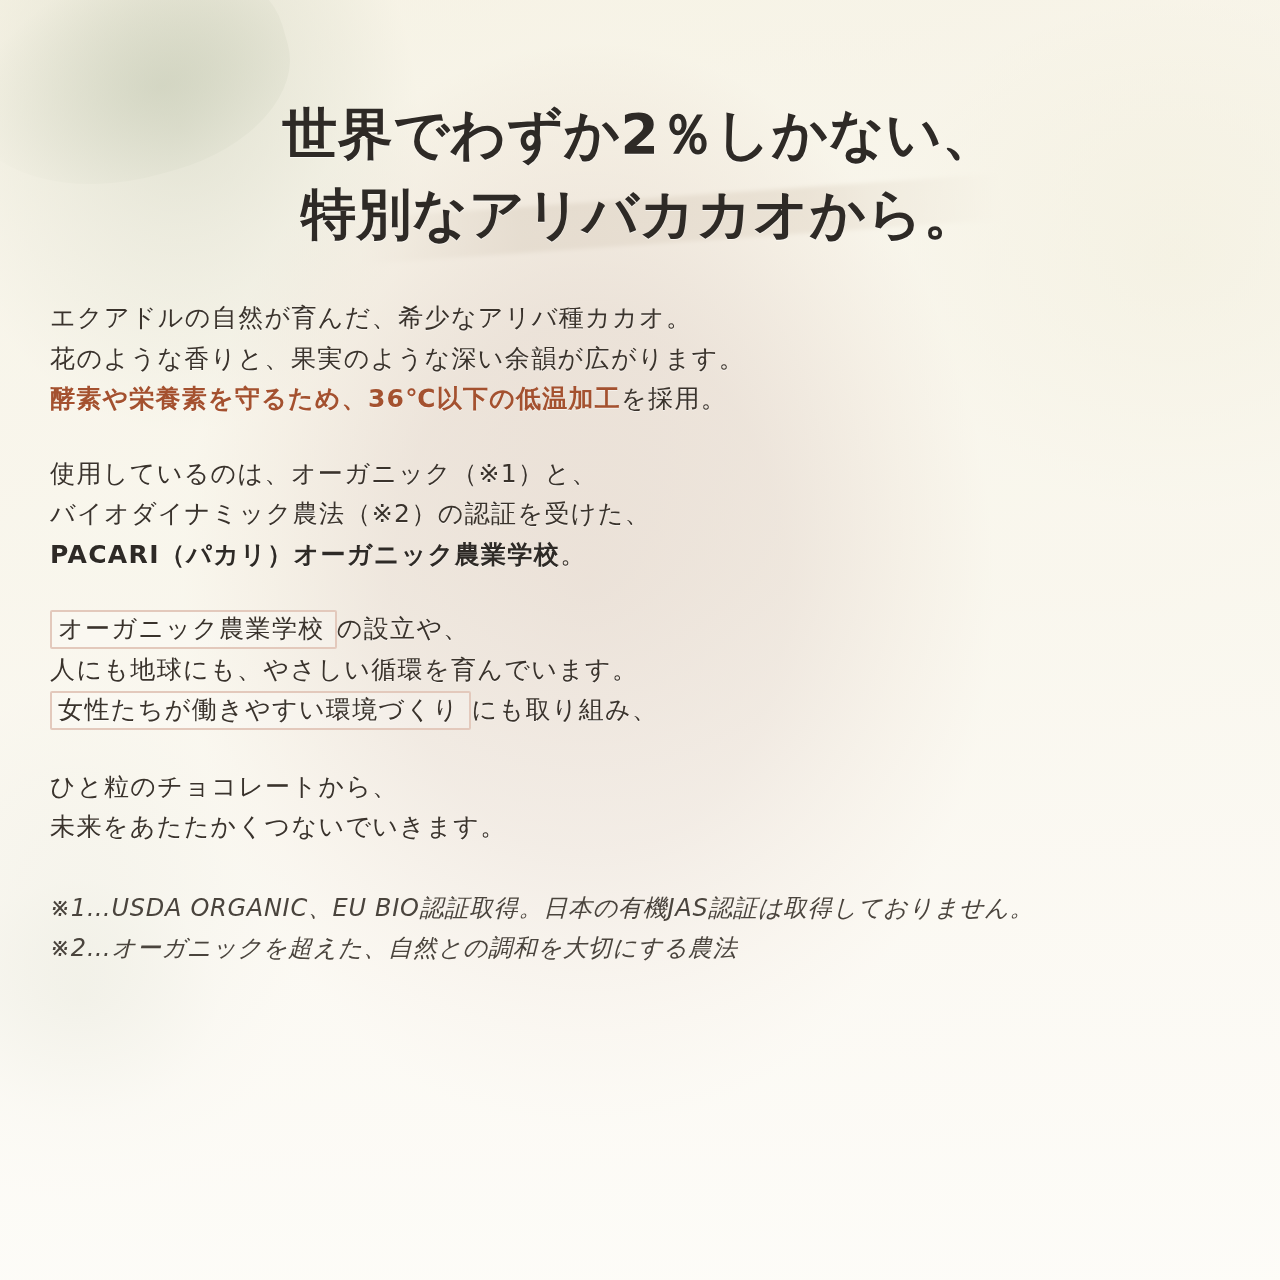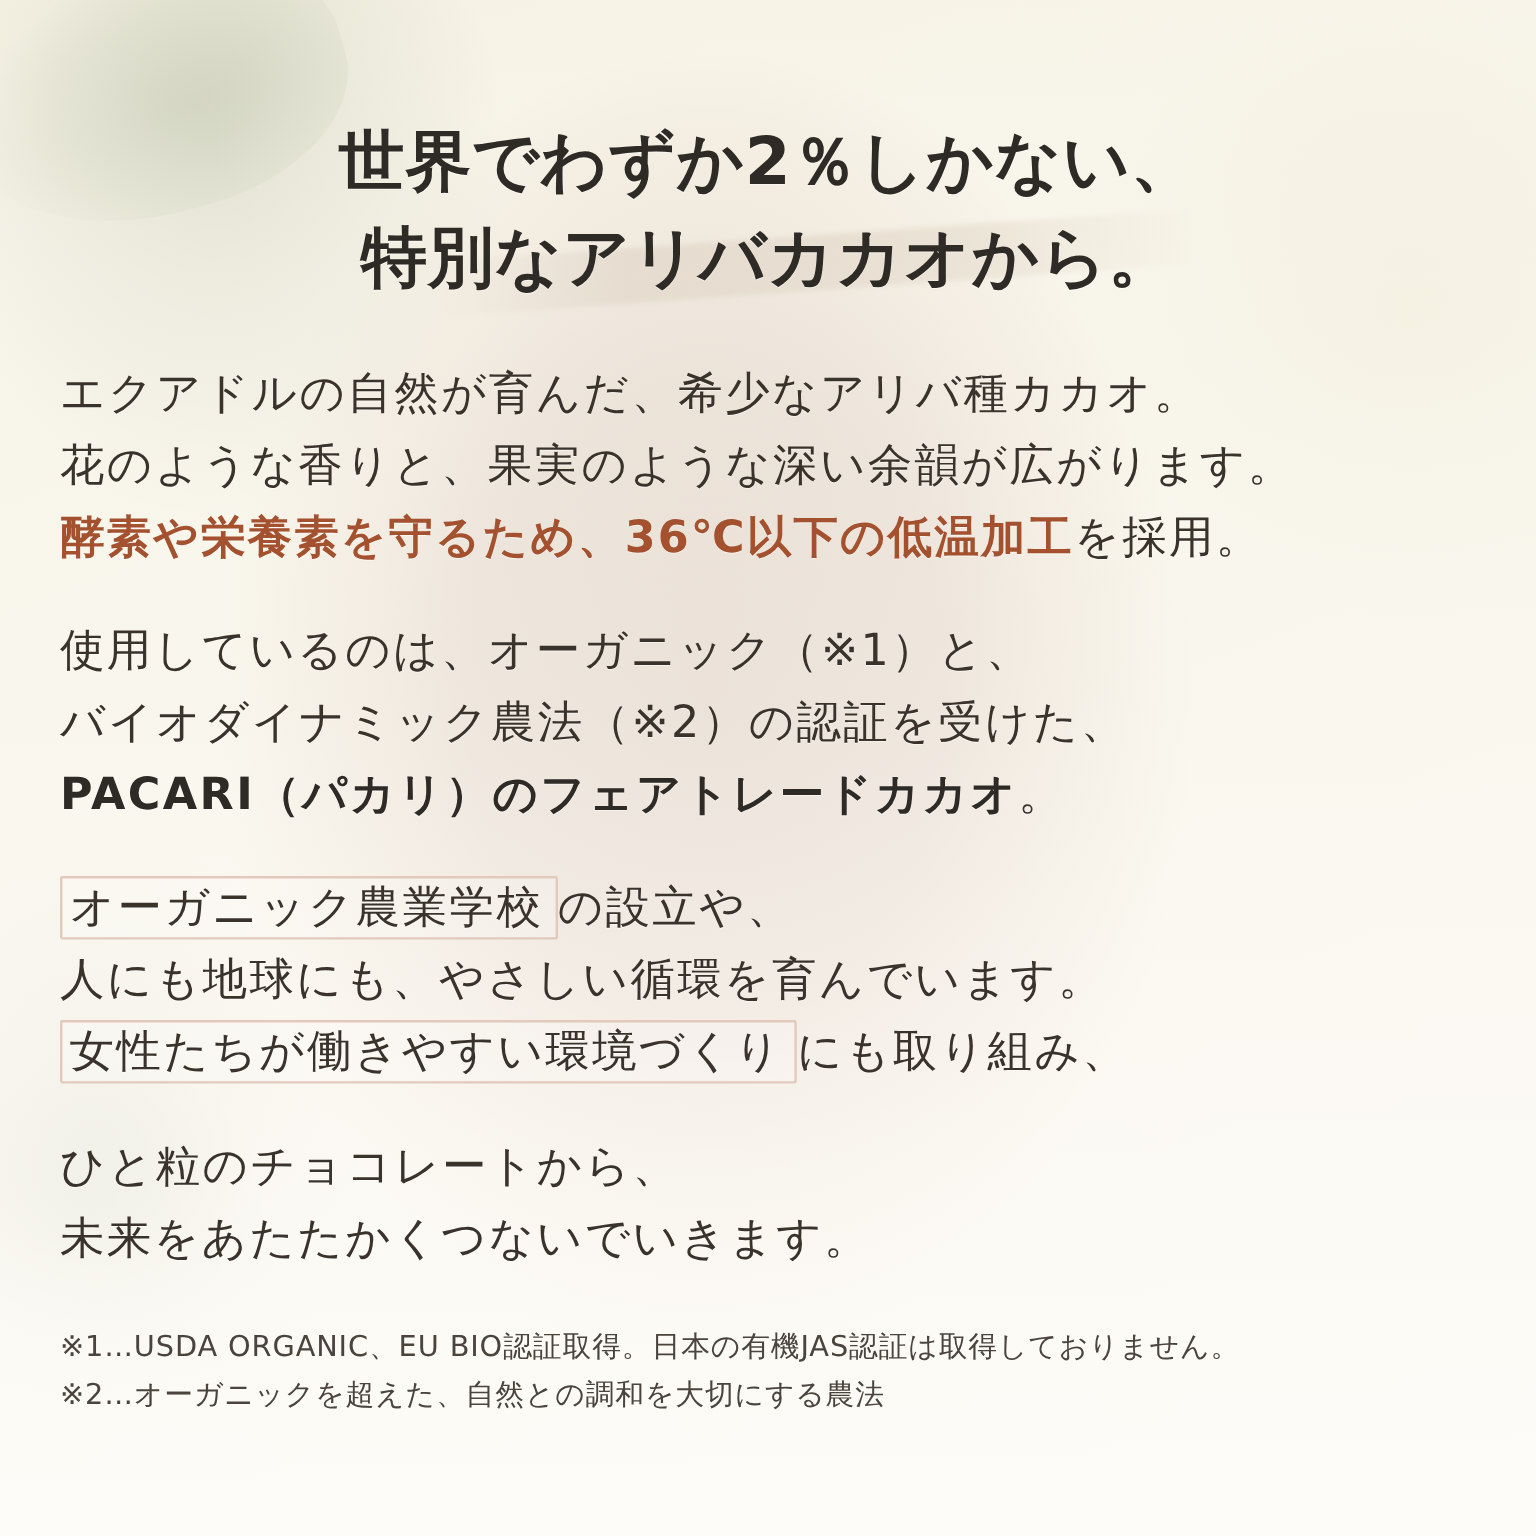--- a/index.html
+++ b/index.html
@@ -77,21 +77,21 @@
     font-size: 55px;
     line-height: 1.45;
     letter-spacing: 0.01em;
     text-shadow: 0 1px 0 rgba(255,255,255,0.55);
   }
   .headline .hl-line { display: block; white-space: nowrap; }
 
   
   .body-block {
     color: #3a332c;
-    font-size: 37px;
+    font-size: 25px;
     line-height: 1.62;
     letter-spacing: 0.055em;
     margin-top: 30px;
     text-shadow: 0 1px 0 rgba(255,255,255,0.5);
   }
   .body-block .ln { display: block; white-space: nowrap; }
 
   .b1 { margin-top: 44px; }
   .b2 { margin-top: 34px; }
   .b3 { margin-top: 34px; }
@@ -115,21 +115,21 @@
   }
 
   
   .footnotes {
     margin-top: 40px;
     color: #4a443d;
     font-size: 24px;
     line-height: 1.68;
     letter-spacing: 0.03em;
   }
-  .footnotes .fn { display: block; white-space: nowrap; }
+  .footnotes .fn { display: block; white-space: nowrap; font-style: italic; }
 </style>
 </head>
 <body>
 
 <div class="page">
   <div class="leafA"></div>
   <div class="leafB"></div>
   <div class="stem"></div>
   <div class="veil"></div>
 
@@ -142,21 +142,21 @@
 
     <div class="body-block b1">
       <span class="ln">エクアドルの自然が育んだ、希少なアリバ種カカオ。</span>
       <span class="ln">花のような香りと、果実のような深い余韻が広がります。</span>
       <span class="ln"><span class="accent">酵素や栄養素を守るため、36℃以下の低温加工</span><span>を採用。</span></span>
     </div>
 
     <div class="body-block b2">
       <span class="ln">使用しているのは、オーガニック（※1）と、</span>
       <span class="ln">バイオダイナミック農法（※2）の認証を受けた、</span>
-      <span class="ln"><span class="strong">PACARI（パカリ）のフェアトレードカカオ</span><span>。</span></span>
+      <span class="ln"><span class="strong">PACARI（パカリ）オーガニック農業学校</span><span>。</span></span>
     </div>
 
     <div class="body-block b3">
     </div>
 
     <div class="body-block b4">
       <span class="ln"><span class="boxed">オーガニック農業学校</span><span>の設立や、</span></span>
       <span class="ln">人にも地球にも、やさしい循環を育んでいます。</span>
       <span class="ln"><span class="boxed">女性たちが働きやすい環境づくり</span><span>にも取り組み、</span></span>
     </div>

